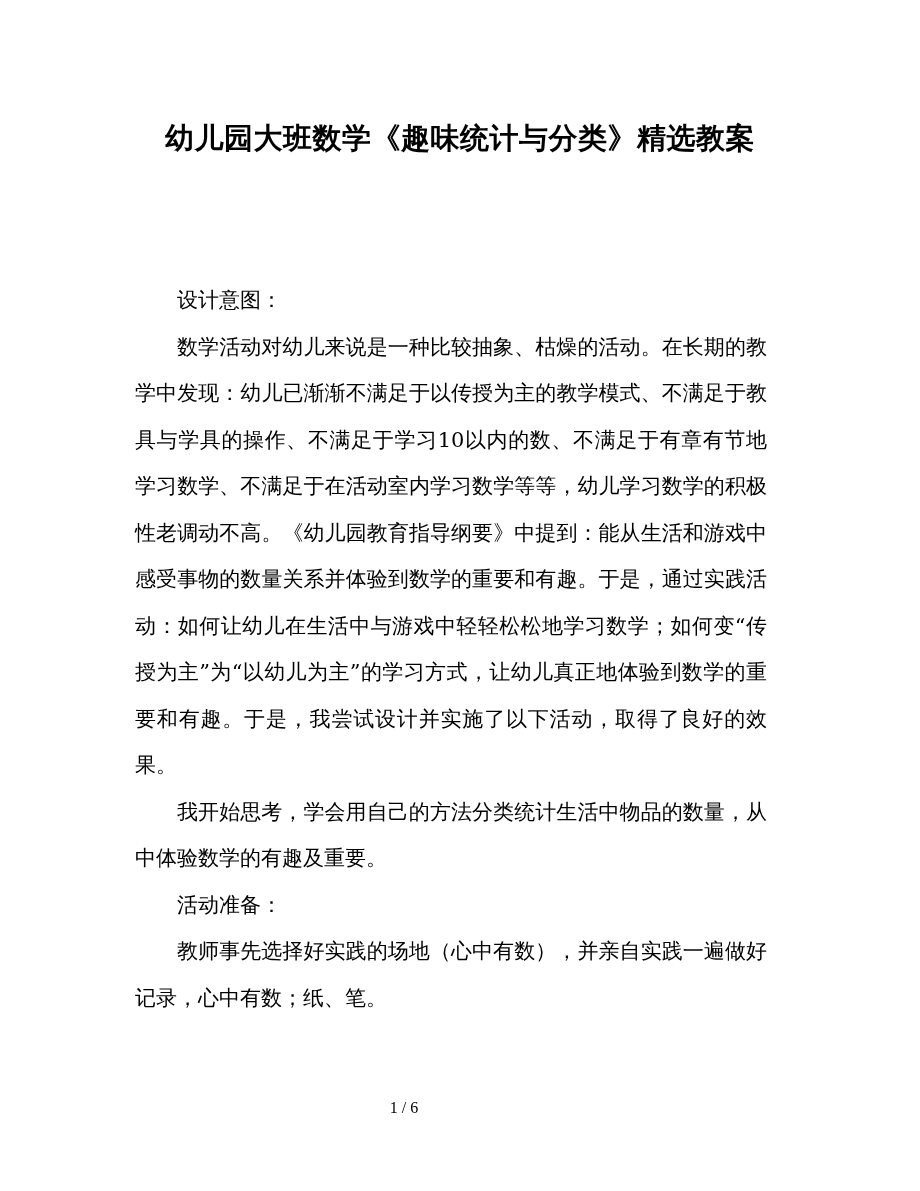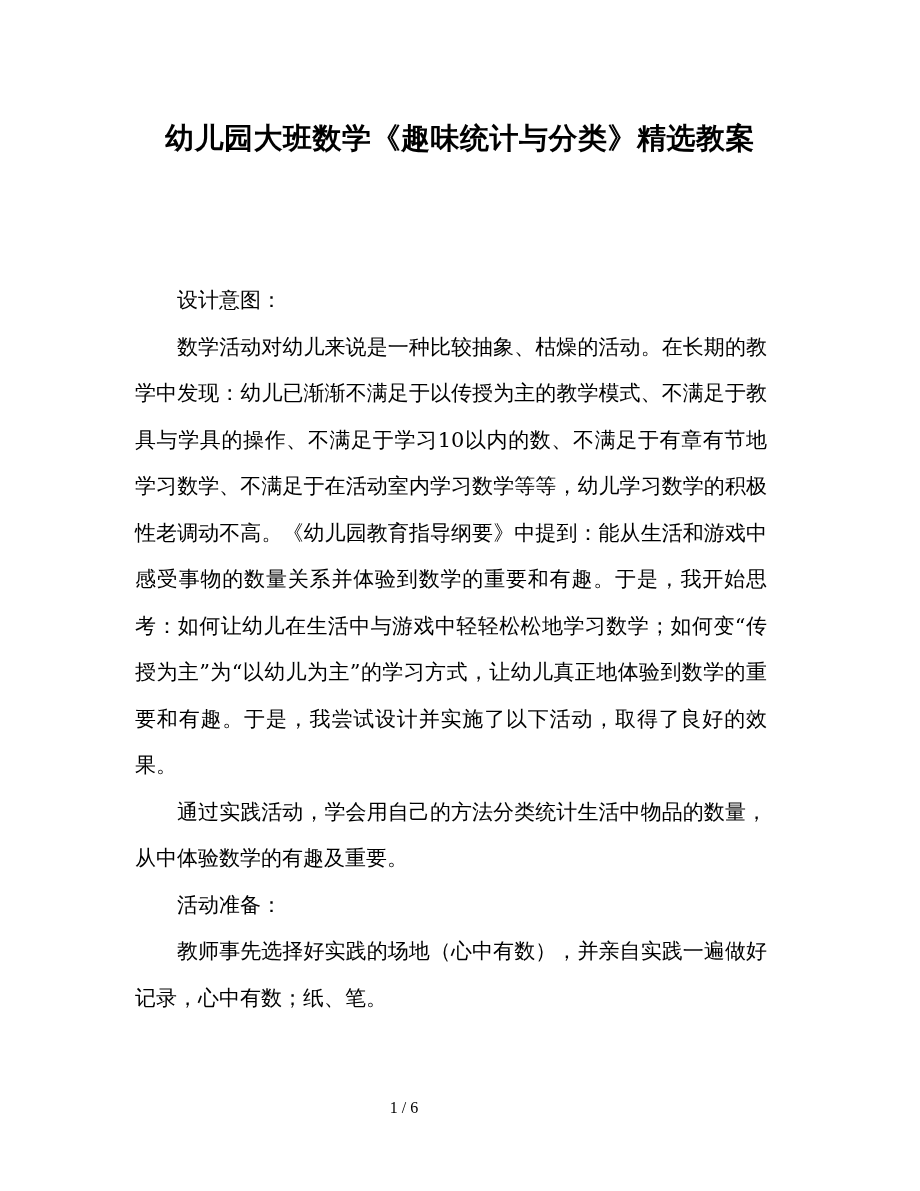--- a/index.html
+++ b/index.html
@@ -55,19 +55,19 @@
       line-height: 22px;
     }
   </style>
 </head>
 <body>
 
 <div class="title">幼儿园大班数学《趣味统计与分类》精选教案</div>
 
 <div class="content">
   <p class="para indent">设计意图：</p>
-  <p class="para indent">数学活动对幼儿来说是一种比较抽象、枯燥的活动。在长期的教学中发现：幼儿已渐渐不满足于以传授为主的教学模式、不满足于教具与学具的操作、不满足于学习10以内的数、不满足于有章有节地学习数学、不满足于在活动室内学习数学等等，幼儿学习数学的积极性老调动不高。《幼儿园教育指导纲要》中提到：能从生活和游戏中感受事物的数量关系并体验到数学的重要和有趣。于是，我开始思考：如何让幼儿在生活中与游戏中轻轻松松地学习数学；如何变“传授为主”为“以幼儿为主”的学习方式，让幼儿真正地体验到数学的重要和有趣。于是，我尝试设计并实施了以下活动，取得了良好的效果。</p>
-  <p class="para indent">通过实践活动，学会用自己的方法分类统计生活中物品的数量，从中体验数学的有趣及重要。</p>
+  <p class="para indent">数学活动对幼儿来说是一种比较抽象、枯燥的活动。在长期的教学中发现：幼儿已渐渐不满足于以传授为主的教学模式、不满足于教具与学具的操作、不满足于学习10以内的数、不满足于有章有节地学习数学、不满足于在活动室内学习数学等等，幼儿学习数学的积极性老调动不高。《幼儿园教育指导纲要》中提到：能从生活和游戏中感受事物的数量关系并体验到数学的重要和有趣。于是，通过实践活动：如何让幼儿在生活中与游戏中轻轻松松地学习数学；如何变“传授为主”为“以幼儿为主”的学习方式，让幼儿真正地体验到数学的重要和有趣。于是，我尝试设计并实施了以下活动，取得了良好的效果。</p>
+  <p class="para indent">我开始思考，学会用自己的方法分类统计生活中物品的数量，从中体验数学的有趣及重要。</p>
   <p class="para indent">活动准备：</p>
   <p class="para indent">教师事先选择好实践的场地（心中有数），并亲自实践一遍做好记录，心中有数；纸、笔。</p>
 </div>
 
 <div class="footer">1 / 6</div>
 
 </body></html>

